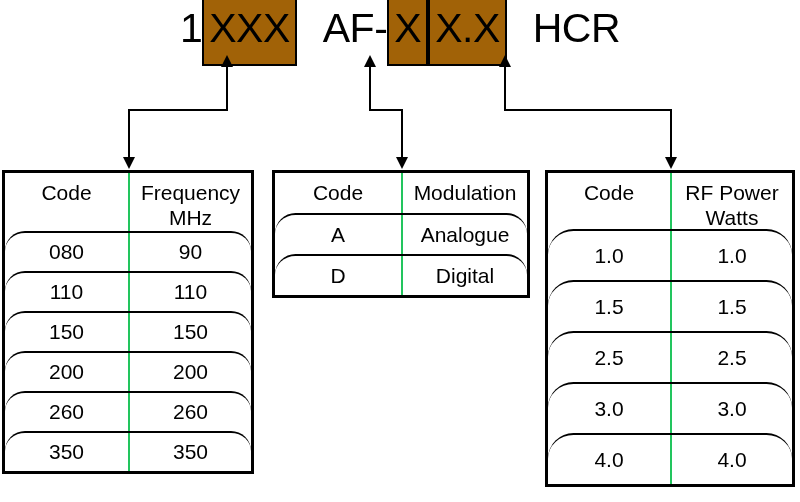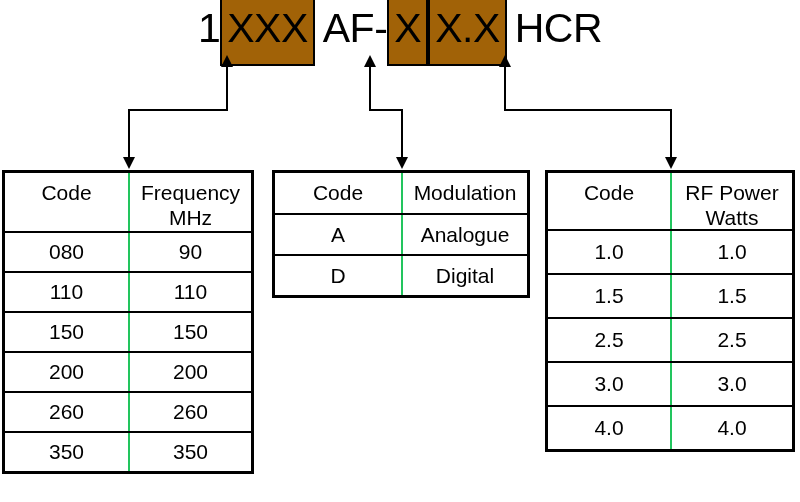--- a/index.html
+++ b/index.html
@@ -26,40 +26,40 @@
     letter-spacing: -0.5px;
     white-space: pre;
   }
   .seg { display: inline-block; }
   .boxed {
     display: inline-block;
     border: 2px solid #000;
     padding: 12px 5px;
     background: #a16207;
   }
-  .gap-left { margin-left: 8px; }
+  .gap-left { margin-left: 26px; }
 
   
   #connectors {
     position: absolute;
     left: 0; top: 0;
     width: 800px; height: 502px;
     pointer-events: none;
   }
 
   
   .dtable {
     position: absolute;
     border: 3px solid #000;
     background: #fff;
     display: flex;
     flex-direction: column;
     font-size: 21px;
   }
-  .tr { display: flex; flex: none; }
+  .tr { display: flex; flex: none; border-radius: 29px; }
   .tr + .tr { border-top: 2px solid #000; }
   .td, .th { width: 50%; }
   .td {
     display: flex;
     align-items: center;
     justify-content: center;
   }
   .th {
     display: flex;
     flex-direction: column;
@@ -71,21 +71,21 @@
 
   .t-freq { left: 2px;   top: 170px; width: 252px; }
   .t-freq .tr { height: 40px; }
   .t-freq .tr.thead { height: 58px; }
 
   .t-mod  { left: 272px; top: 170px; width: 258px; }
   .t-mod .tr { height: 41px; }
   .t-mod .tr.thead { height: 40px; }
 
   .t-pow  { left: 545px; top: 170px; width: 250px; }
-  .t-pow .tr { height: 44px; }
+  .t-pow .tr { height: 51px; }
   .t-pow .tr.thead { height: 56px; }
 </style>
 </head>
 <body>
 
 <div class="canvas" id="canvas">
 
   <div class="title-row">
     <span class="seg">1</span>
     <span class="seg boxed">XXX</span>

